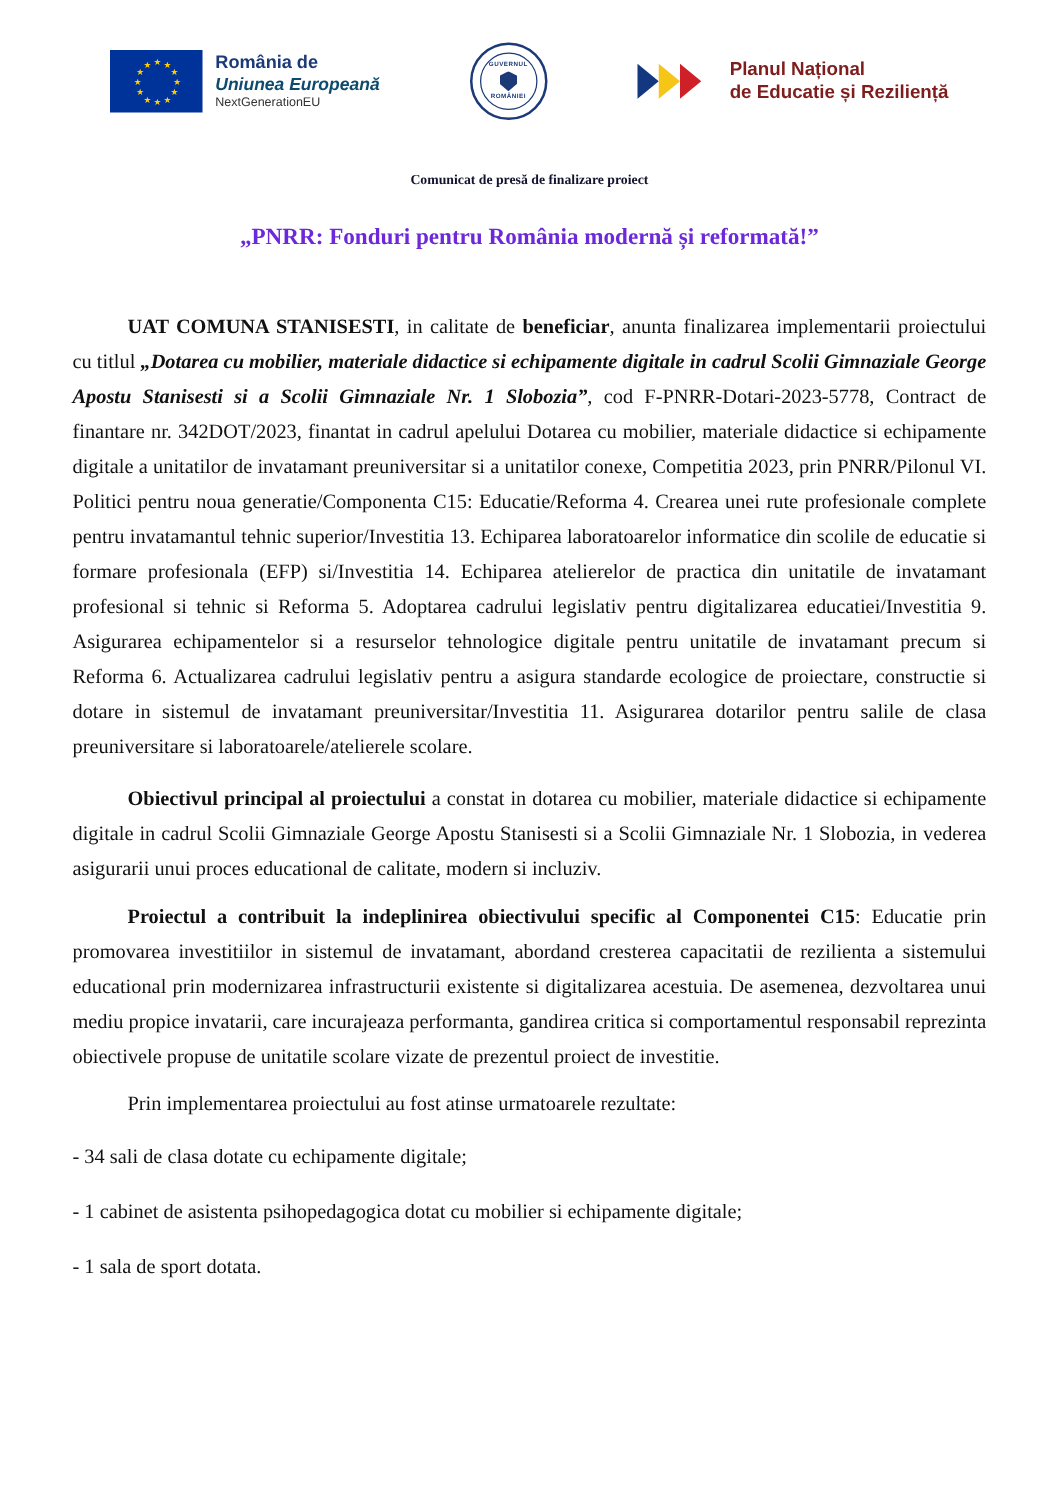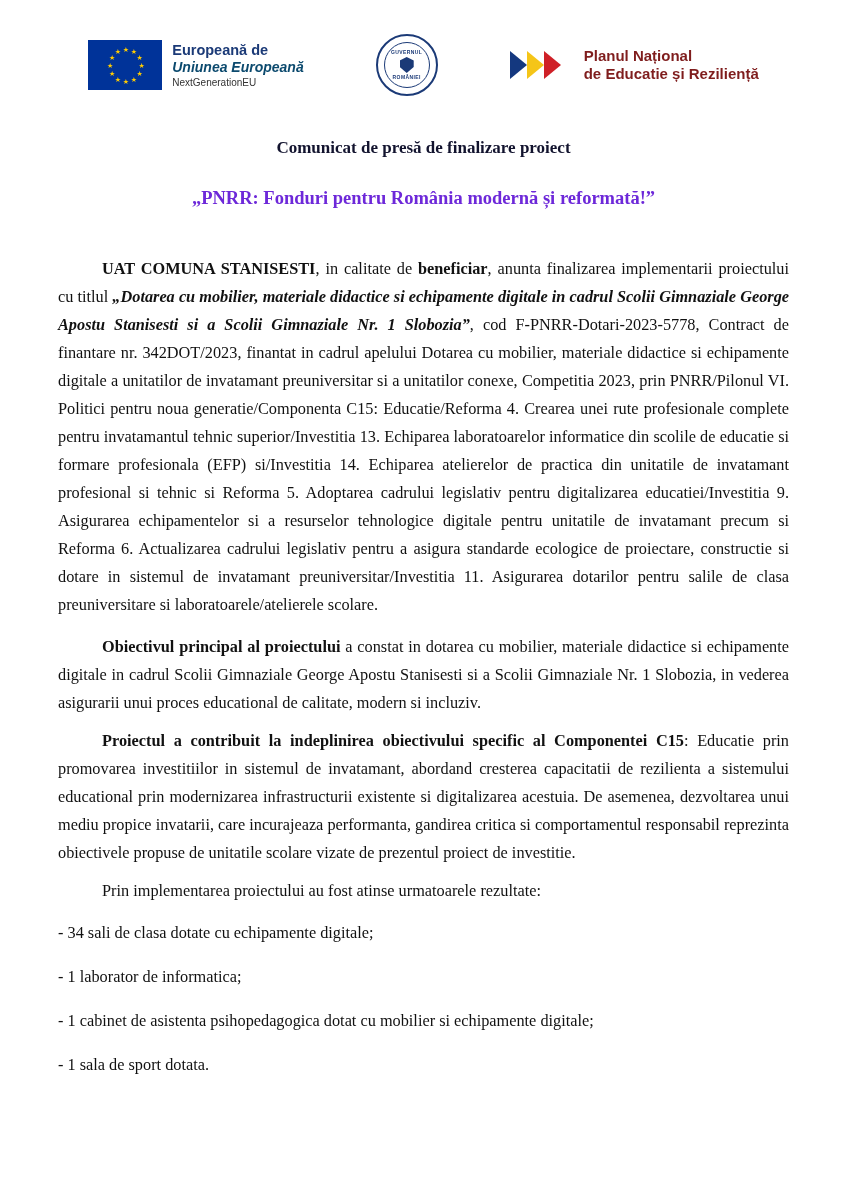--- a/index.html
+++ b/index.html
@@ -154,21 +154,21 @@
     font-size: 15px;
     font-weight: bold;
     color: #7f1d1d;
     white-space: nowrap;
   }
 
   
   .doc-title {
     text-align: center;
     font-weight: bold;
-    font-size: 17px;
+    font-size: 11px;
     margin: 36px 0 0 0;
     color: #12132e;
   }
   .doc-subtitle {
     text-align: center;
     font-weight: bold;
     font-size: 18.5px;
     margin: 30px 0 0 0;
     color: #6d28d9;
   }
@@ -220,21 +220,21 @@
           <span class="star" style="left:22.5px; top:29.5px;">★</span>
           <span class="star" style="left:14.5px; top:31.6px;">★</span>
           <span class="star" style="left:6.5px; top:29.5px;">★</span>
           <span class="star" style="left:0.8px; top:23.8px;">★</span>
           <span class="star" style="left:-1.3px; top:15.8px;">★</span>
           <span class="star" style="left:0.8px; top:7.8px;">★</span>
           <span class="star" style="left:6.5px; top:2.1px;">★</span>
         </div>
       </div>
       <div class="eu-text">
-        <div class="l1">Europeană de</div>
+        <div class="l1">România de</div>
         <div class="l2">Uniunea Europeană</div>
         <div class="l3">NextGenerationEU</div>
       </div>
     </div>
 
     <div class="logo">
       <div class="gov-seal">
         <div class="inner">
           <div class="txt-top">GUVERNUL</div>
           <div class="crest"></div>
@@ -265,20 +265,19 @@
     <p class="para"><span class="b">UAT COMUNA STANISESTI</span><span>, in calitate de </span><span class="b">beneficiar</span><span>, anunta finalizarea implementarii proiectului cu titlul </span><span class="bi">„Dotarea cu mobilier, materiale didactice si echipamente digitale in cadrul Scolii Gimnaziale George Apostu Stanisesti si a Scolii Gimnaziale Nr. 1 Slobozia”</span><span>, cod F-PNRR-Dotari-2023-5778, Contract de finantare nr. 342DOT/2023, finantat in cadrul apelului Dotarea cu mobilier, materiale didactice si echipamente digitale a unitatilor de invatamant preuniversitar si a unitatilor conexe, Competitia 2023, prin PNRR/Pilonul VI. Politici pentru noua generatie/Componenta C15: Educatie/Reforma 4. Crearea unei rute profesionale complete pentru invatamantul tehnic superior/Investitia 13. Echiparea laboratoarelor informatice din scolile de educatie si formare profesionala (EFP) si/Investitia 14. Echiparea atelierelor de practica din unitatile de invatamant profesional si tehnic si Reforma 5. Adoptarea cadrului legislativ pentru digitalizarea educatiei/Investitia 9. Asigurarea echipamentelor si a resurselor tehnologice digitale pentru unitatile de invatamant precum si Reforma 6. Actualizarea cadrului legislativ pentru a asigura standarde ecologice de proiectare, constructie si dotare in sistemul de invatamant preuniversitar/Investitia 11. Asigurarea dotarilor pentru salile de clasa preuniversitare si laboratoarele/atelierele scolare.</span></p>
 
     <p class="para spaced"><span class="b">Obiectivul principal al proiectului</span><span> a constat in dotarea cu mobilier, materiale didactice si echipamente digitale in cadrul Scolii Gimnaziale George Apostu Stanisesti si a Scolii Gimnaziale Nr. 1 Slobozia, in vederea asigurarii unui proces educational de calitate, modern si incluziv.</span></p>
 
     <p class="para tight"><span class="b">Proiectul a contribuit la indeplinirea obiectivului specific al Componentei C15</span><span>: Educatie prin promovarea investitiilor in sistemul de invatamant, abordand cresterea capacitatii de rezilienta a sistemului educational prin modernizarea infrastructurii existente si digitalizarea acestuia. De asemenea, dezvoltarea unui mediu propice invatarii, care incurajeaza performanta, gandirea critica si comportamentul responsabil reprezinta obiectivele propuse de unitatile scolare vizate de prezentul proiect de investitie.</span></p>
 
     <p class="para tight">Prin implementarea proiectului au fost atinse urmatoarele rezultate:</p>
 
     <ul class="results">
       <li>- 34 sali de clasa dotate cu echipamente digitale;</li>
-      <li>- 1 laborator de informatica;</li>
       <li>- 1 cabinet de asistenta psihopedagogica dotat cu mobilier si echipamente digitale;</li>
       <li>- 1 sala de sport dotata.</li>
     </ul>
 
   </div>
 
 </div>
 
 </body></html>

